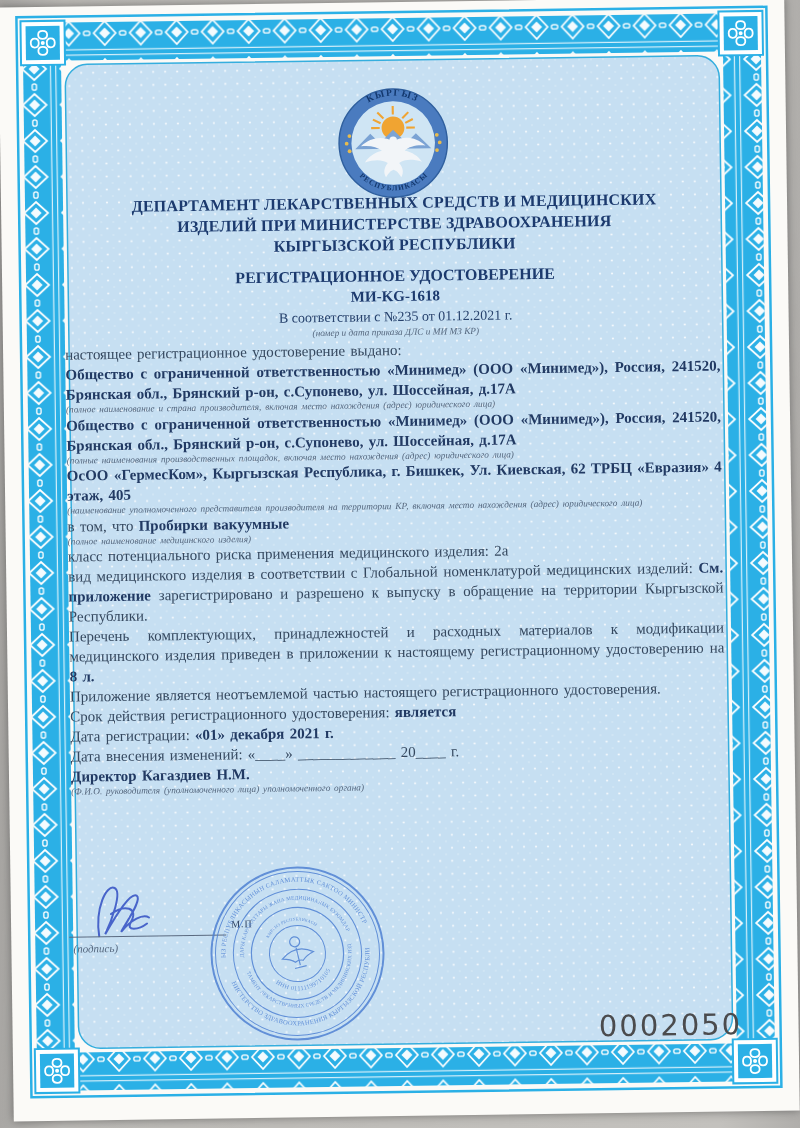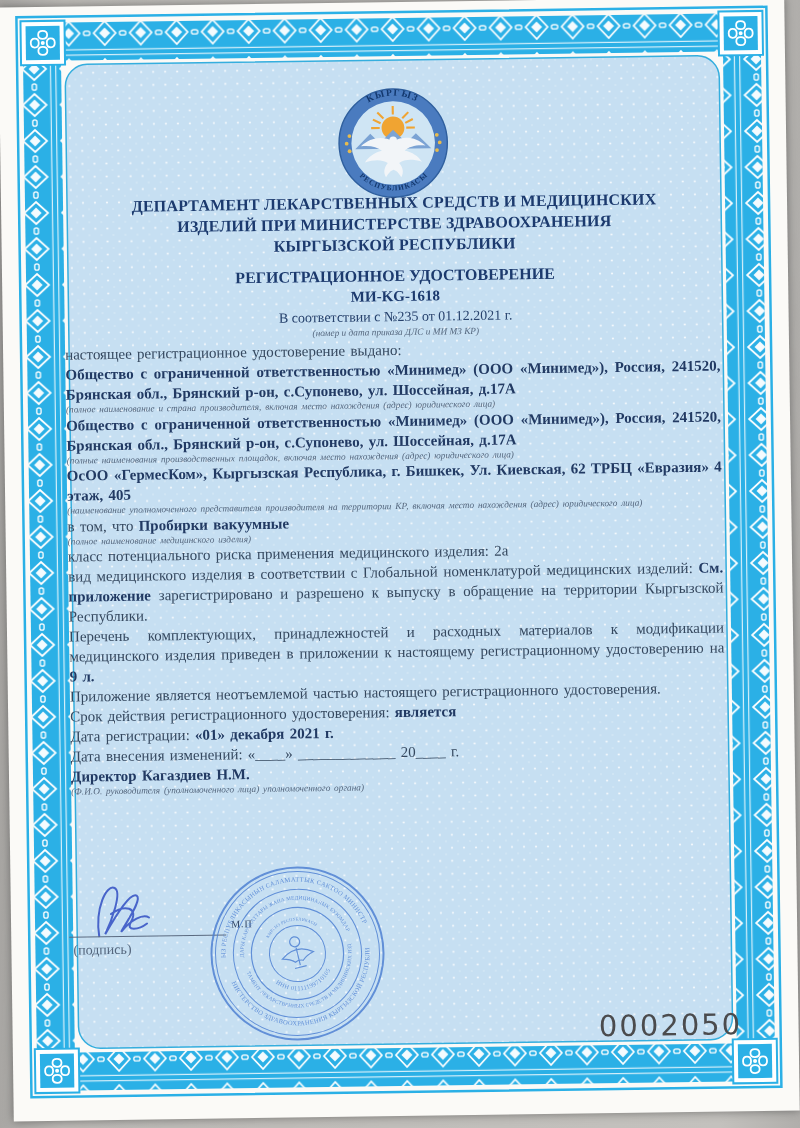--- a/index.html
+++ b/index.html
@@ -27,21 +27,21 @@
     position:absolute;left:62px;width:655px;top:338px;
     font-size:15px;line-height:20px;color:#35485f;word-spacing:1.5px;
   }
   .content p{margin:0;text-align:justify;}
   .b{font-weight:bold;color:#223a63;}
   p.single{text-align:left;}
   .mt6{margin-top:6px;}.mt8{margin-top:8px;}.mt10{margin-top:10px;}
   .mt12{margin-top:12px;}.mt14{margin-top:14px;}.mt16{margin-top:16px;}
   .sig-scribble{position:absolute;left:70px;top:872px;width:120px;height:64px;}
   .sig-line{position:absolute;left:58px;top:930px;width:157px;border-bottom:1.5px solid #5a6a80;}
-  .sig-caption{position:absolute;left:62px;top:936px;font-size:14px;color:#55677e;}
+  .sig-caption{position:absolute;left:62px;top:936px;font-size:11px;font-style:italic;color:#55677e;}
   .mp{position:absolute;left:220px;top:914px;font-size:10px;color:#2c3f5e;letter-spacing:1px;}
   .stamp{position:absolute;left:196px;top:860px;width:180px;height:180px;opacity:.82;transform:rotate(-13deg);}
   .serial{
     position:absolute;left:578px;top:1010px;width:160px;text-align:center;
     font-family:"DejaVu Sans",sans-serif;font-size:29px;color:#4b4b4d;letter-spacing:2px;
   }
 </style>
 </head>
 <body>
 
@@ -150,21 +150,21 @@
     <p class="b mt10">ОсОО «ГермесКом», Кыргызская Республика, г. Бишкек, Ул. Киевская, 62 ТРБЦ «Евразия» 4 этаж, 405</p>
     <div class="caption">(наименование уполномоченного представителя производителя на территории КР, включая место нахождения (адрес) юридического лица)</div>
 
     <p class="single mt8"><span>в том, что </span><span class="b">Пробирки вакуумные</span></p>
     <div class="caption">(полное наименование медицинского изделия)</div>
 
     <p class="single mt8">класс потенциального риска применения медицинского изделия: 2а</p>
 
     <p class="mt6"><span>вид медицинского изделия в соответствии с Глобальной номенклатурой медицинских изделий: </span><span class="b">См. приложение</span><span> зарегистрировано и разрешено к выпуску в обращение на территории Кыргызской Республики.</span></p>
 
-    <p class="mt8"><span>Перечень комплектующих, принадлежностей и расходных материалов к модификации медицинского изделия приведен в приложении к настоящему регистрационному удостоверению на </span><span class="b">9 л.</span></p>
+    <p class="mt8"><span>Перечень комплектующих, принадлежностей и расходных материалов к модификации медицинского изделия приведен в приложении к настоящему регистрационному удостоверению на </span><span class="b">8 л.</span></p>
 
     <p class="single mt6">Приложение является неотъемлемой частью настоящего регистрационного удостоверения.</p>
 
     <p class="single mt12"><span>Срок действия регистрационного удостоверения: </span><span class="b">является</span></p>
 
     <p class="single mt16"><span>Дата регистрации: </span><span class="b">«01» декабря 2021 г.</span></p>
 
     <p class="single mt14">Дата внесения изменений: «____» _____________ 20____ г.</p>
 
     <p class="single b mt14">Директор Кагаздиев Н.М.</p>

